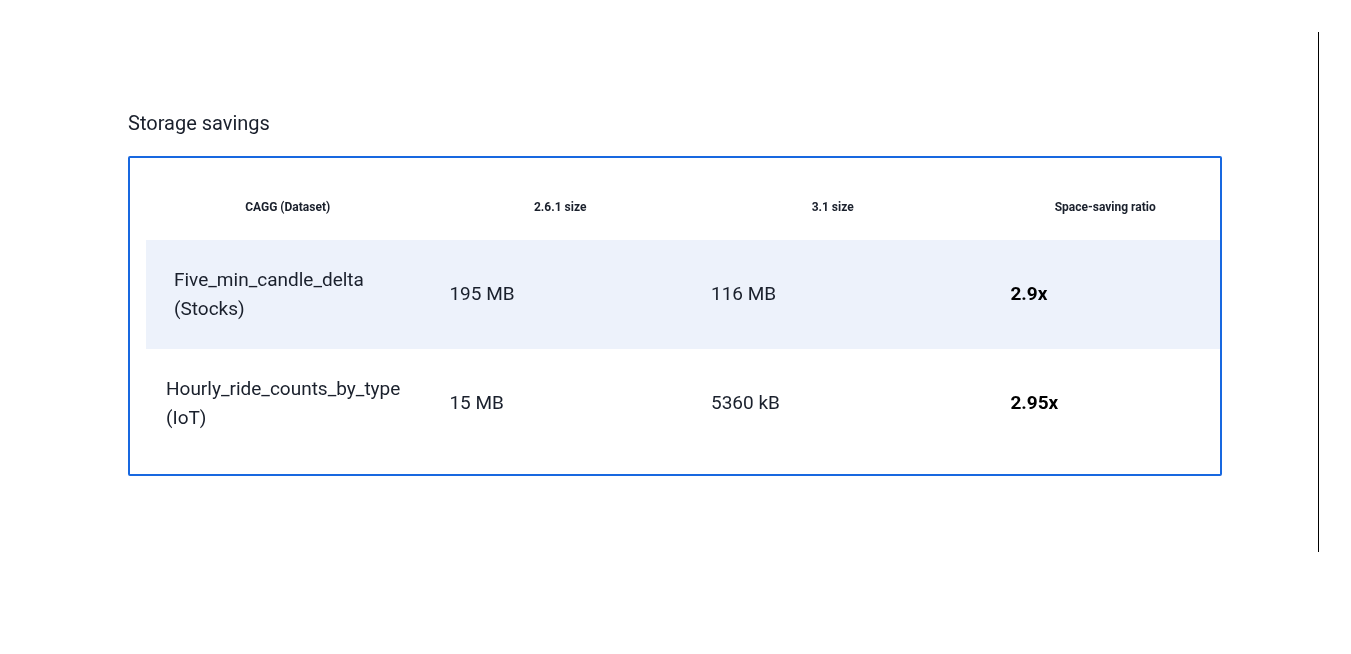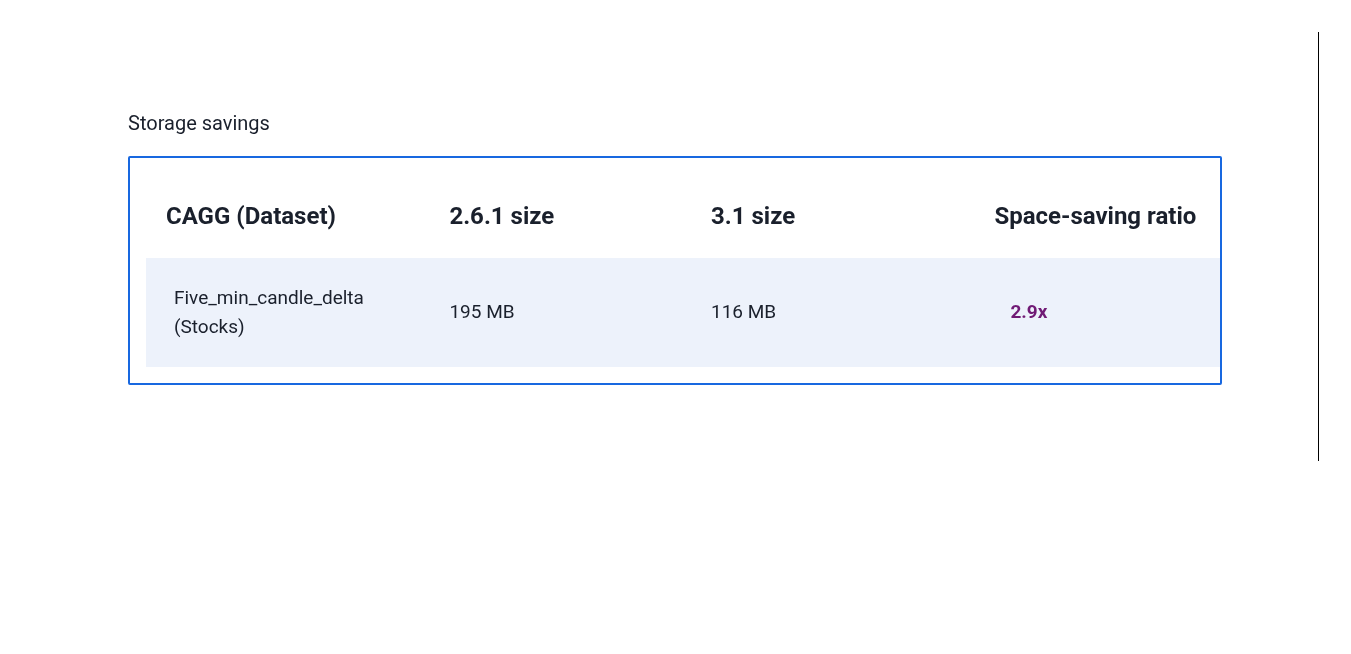--- a/index.html
+++ b/index.html
@@ -25,23 +25,23 @@
     .table-wrapper {
       border: 2px solid #1868e0;
       border-radius: 2px;
       overflow: hidden;
     }
     table {
       width: 100%;
       border-collapse: collapse;
     }
     thead th {
-      text-align: left;
+      text-align: center;
       font-weight: 700;
-      font-size: 24px;
+      font-size: 12px;
       color: #1a202c;
       padding: 24px 20px;
       background: #ffffff;
     }
     tbody td {
       padding: 26px 20px;
       font-size: 19px;
       color: #1a202c;
       vertical-align: middle;
     }
@@ -58,21 +58,21 @@
     .col-size1 {
       width: 24%;
     }
     .col-size2 {
       width: 26%;
     }
     .col-ratio {
       width: 24%;
     }
     .ratio {
-      color: #701a75;
+      color: #000000;
       font-weight: 700;
     }
   </style>
 </head>
 <body>
 
 <div class="title">Storage savings</div>
 
 <div class="table-wrapper">
   <table>
@@ -84,15 +84,21 @@
         <th class="col-ratio">Space-saving ratio</th>
       </tr>
     </thead>
     <tbody>
       <tr class="alt">
         <td class="col-dataset">Five_min_candle_delta (Stocks)</td>
         <td class="col-size1">195 MB</td>
         <td class="col-size2">116 MB</td>
         <td class="col-ratio"><span class="ratio">2.9x</span></td>
       </tr>
+      <tr>
+        <td class="col-dataset">Hourly_ride_counts_by_type (IoT)</td>
+        <td class="col-size1">15 MB</td>
+        <td class="col-size2">5360 kB</td>
+        <td class="col-ratio"><span class="ratio">2.95x</span></td>
+      </tr>
     </tbody>
   </table>
 </div>
 
 </body></html>

